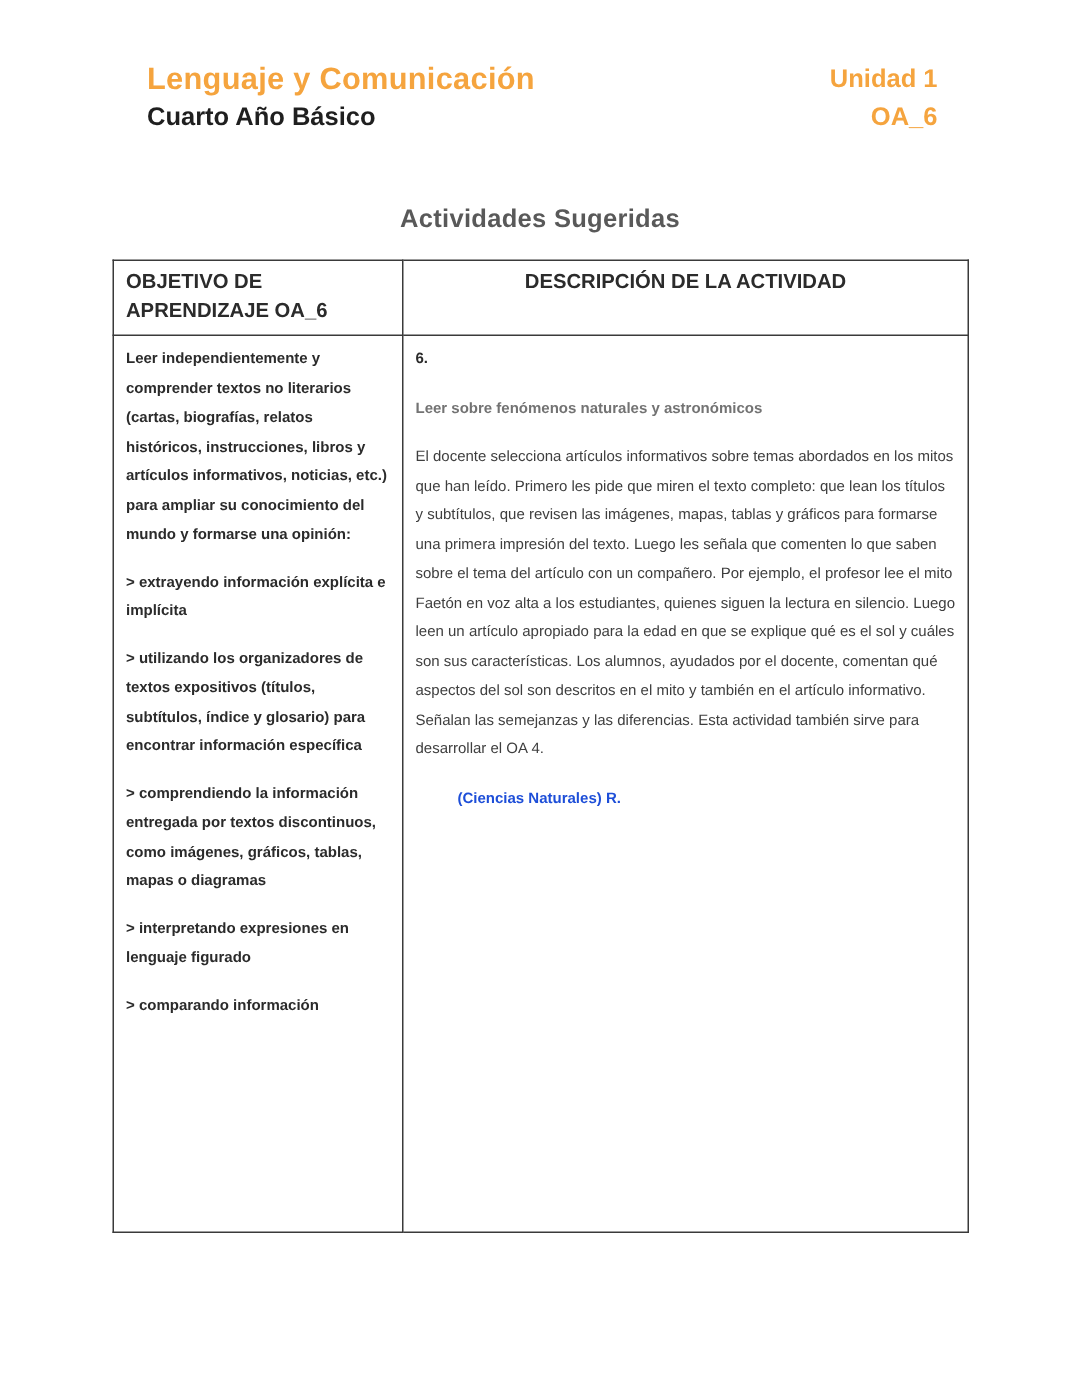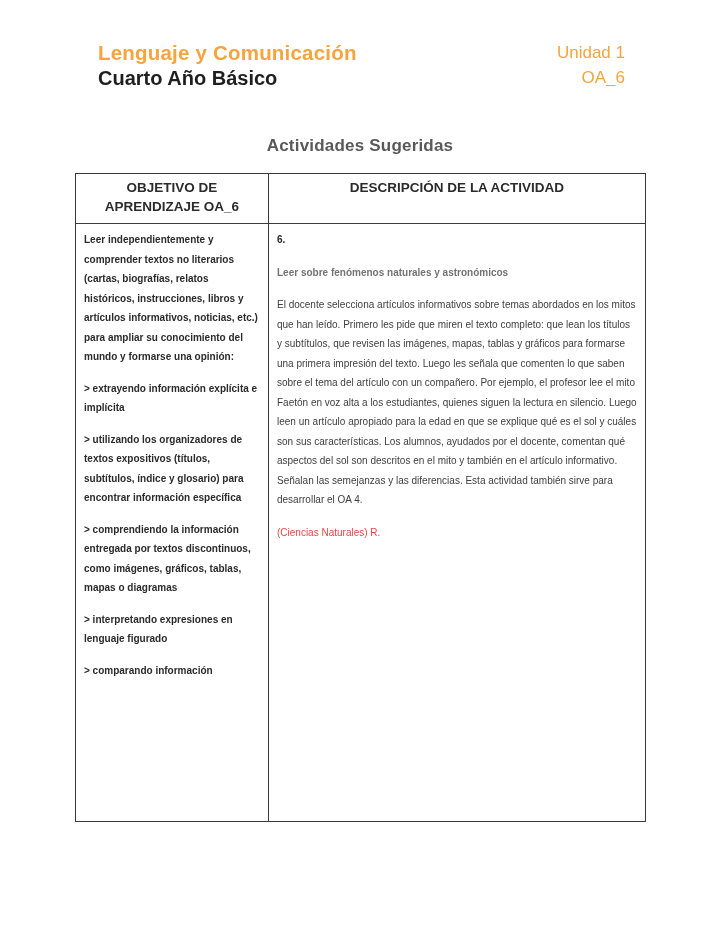--- a/index.html
+++ b/index.html
@@ -19,25 +19,25 @@
     padding: 40px 95px 0 98px;
   }
   .doc-header .left  { text-align: left; }
   .doc-header .right { text-align: right; }
   .subject {
     font-size: 20.5px; font-weight: bold;
     color: var(--accent); line-height: 26px;
     letter-spacing: 0.2px;
   }
   .grade {
-    font-size: 20px; font-weight: bold;
+    font-size: 17px; font-weight: bold;
     color: #1f1f1f; line-height: 24px;
   }
   .unit, .oa-code {
-    font-size: 17px; font-weight: normal;
+    font-size: 17px; font-weight: bold;
     color: var(--accent);
   }
   .unit    { line-height: 26px; }
   .oa-code { line-height: 24px; }
 
   
   .section-title {
     margin-top: 46px;
     text-align: center;
     font-size: 17px;
@@ -59,40 +59,40 @@
     border: 1.5px solid #3a3a3a;
     vertical-align: top;
   }
   table.activities th {
     font-size: 13.5px;
     font-weight: bold;
     color: #2b2b2b;
     line-height: 18.5px;
     padding: 5px 8px 7px 8px;
   }
-  th.obj-header  { text-align: center; }
+  th.obj-header  { text-align: left; }
   th.desc-header { text-align: center; margin-top: 28px; }
   table.activities td {
     padding: 6px 8px 8px 8px;
     font-size: 10px;
     line-height: 19.5px;
     height: 598px;
   }
 
   
   td.objective-cell { font-weight: bold; color: #2b2b2b; }
   td.objective-cell p { margin: 0 0 12px 0; }
   td.objective-cell p:last-child { margin-bottom: 4px; }
 
   
   td.activity-cell { color: #3e3e3e; }
   .activity-number { font-weight: bold; color: #2b2b2b; margin: 0 0 13px 0; }
   .activity-title  { font-weight: bold; color: #737373; margin: 0 0 13px 0; }
   .activity-body   { margin: 0 0 13px 0; }
-  .activity-footer { font-weight: normal; color: #ef4444; }
+  .activity-footer { font-weight: bold; color: #1d4ed8; margin-left: 28px; }
 </style>
 </head>
 <body>
 
 <div class="page">
 
   <div class="doc-header">
     <div class="left">
       <div class="subject">Lenguaje y Comunicación</div>
       <div class="grade">Cuarto Año Básico</div>

